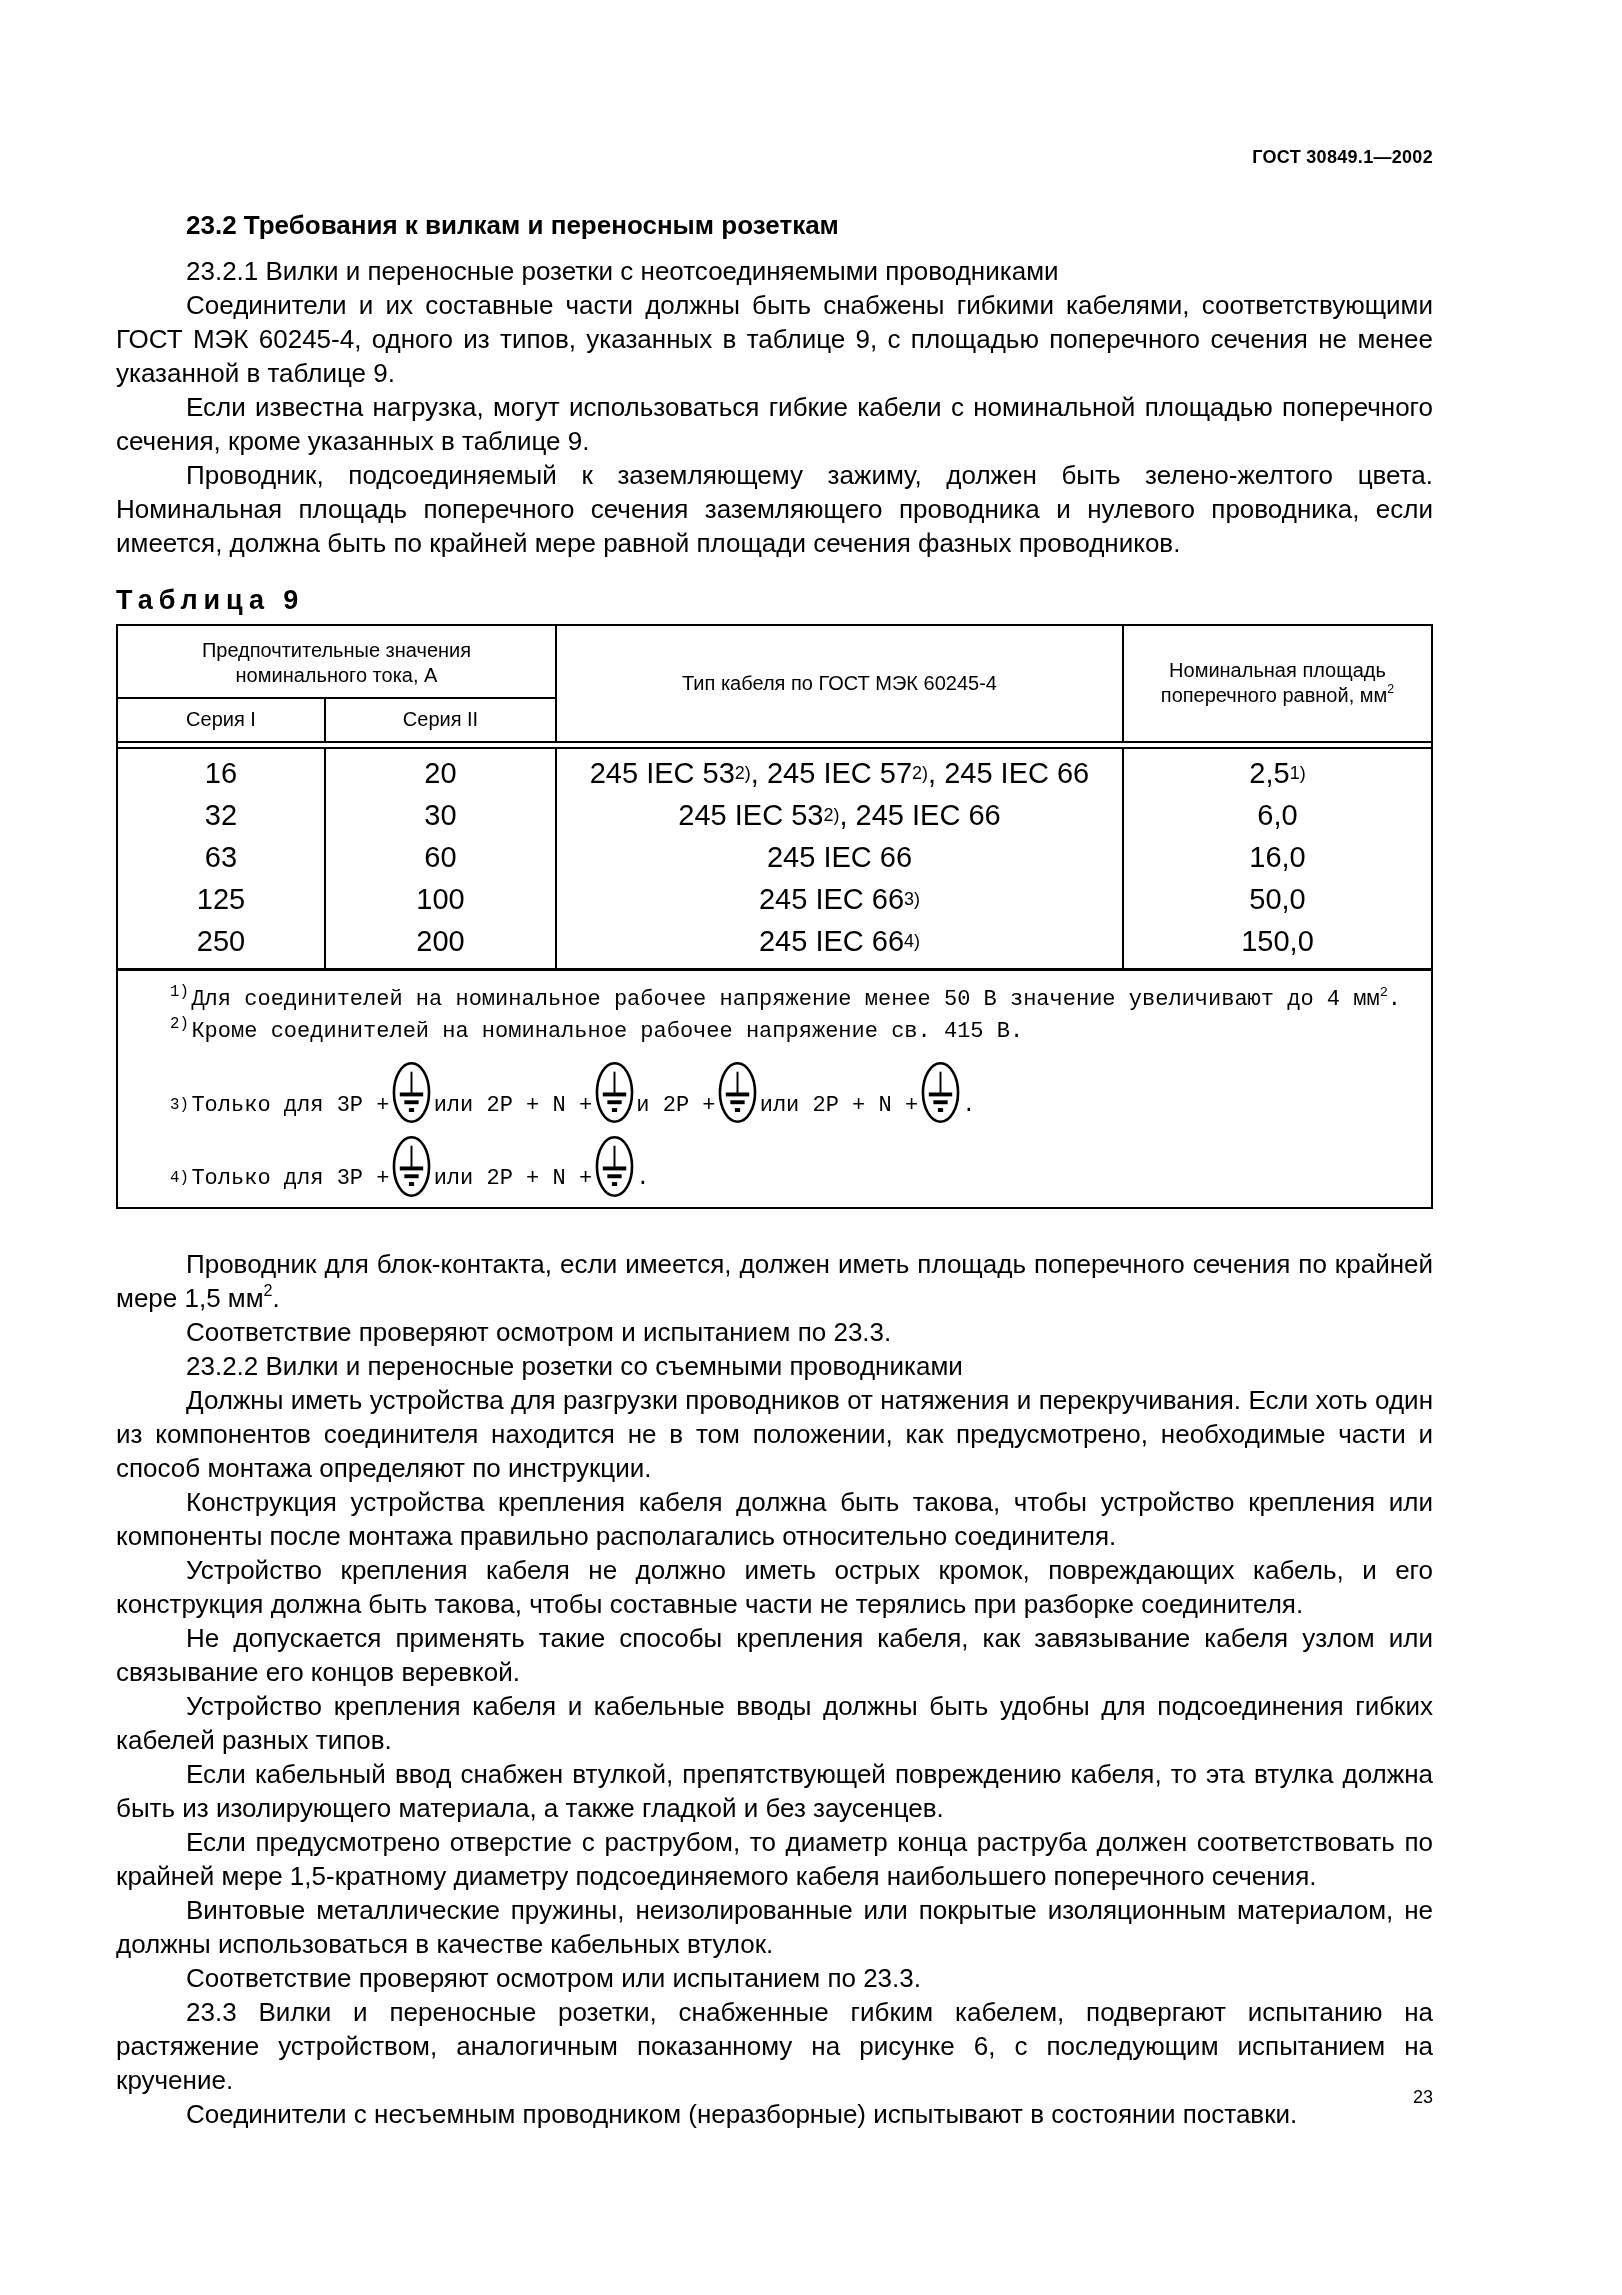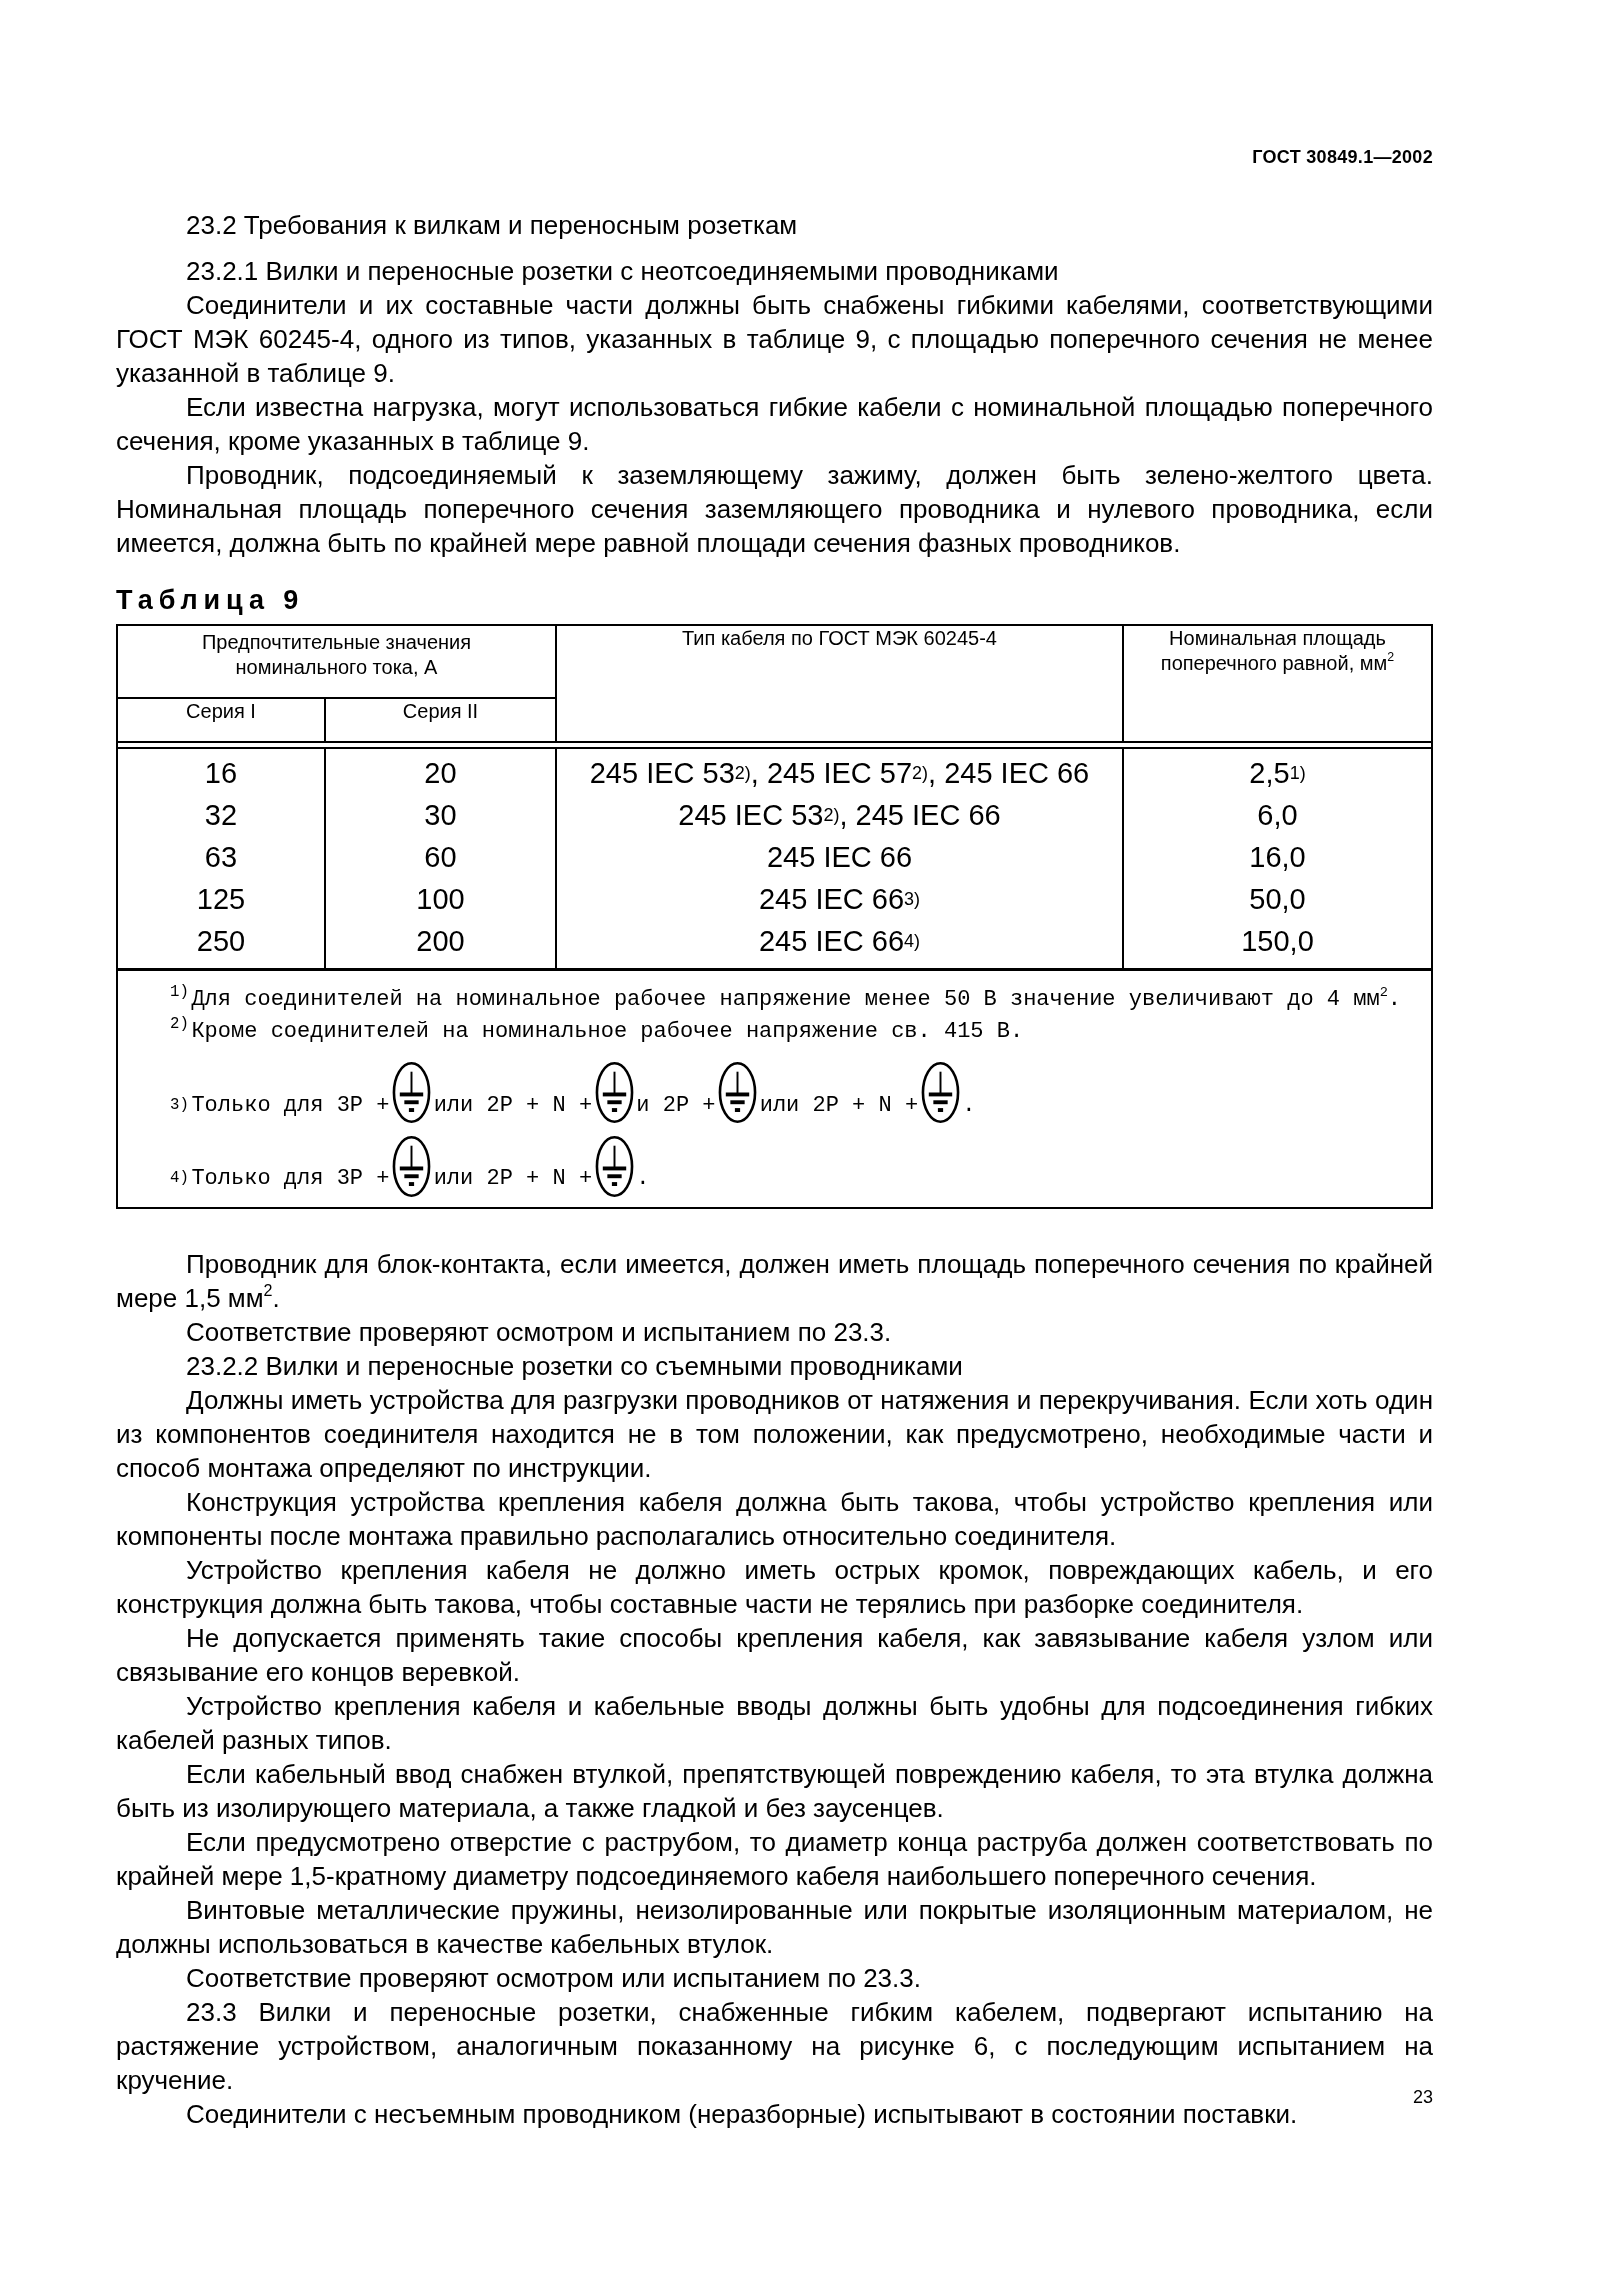--- a/index.html
+++ b/index.html
@@ -12,30 +12,30 @@
   .std-header {
     position: absolute; right: 190px; top: 147px;
     font-weight: bold; font-size: 18px; letter-spacing: 0.3px;
   }
   .content {
     position: absolute; left: 116px; top: 208px; width: 1317px;
     font-size: 26px; line-height: 34px;
   }
   .p { margin: 0; text-align: justify; text-align-last: left; }
   .ind { text-indent: 70px; }
-  .h2 { font-weight: normal; margin: 0 0 11.8px 0; text-indent: 70px; }
+  .h2 { font-weight: bold; margin: 0 0 11.8px 0; text-indent: 70px; }
   .sup { font-size: 0.62em; vertical-align: 0.7em; line-height: 0; }
   .table-label {
     margin: 25px 0 7.9px 0; letter-spacing: 5.9px; font-size: 27px; line-height: 31px; font-weight: bold;
   }
 
   
   .tbl { position: relative; width: 1317px; border: 2.6px solid #000; box-sizing: border-box; }
   .tbl-head { display: grid; grid-template-columns: 208px 231px 567px 1fr; grid-template-rows: 73px 42px; border-bottom: 2.6px solid #000; }
-  .tbl-head > div { display: flex; align-items: flex-start; justify-content: center; text-align: center; font-size: 20px; line-height: 25px; }
+  .tbl-head > div { display: flex; align-items: center; justify-content: center; text-align: center; font-size: 20px; line-height: 25px; }
   .h-group { grid-column: 1 / 3; grid-row: 1; border-bottom: 2.6px solid #000; border-right: 2px solid #000; padding-top: 3.9px; }
   .h-s1 { grid-column: 1; grid-row: 2; border-right: 2px solid #000; }
   .h-s2 { grid-column: 2; grid-row: 2; border-right: 2px solid #000; }
   .h-type { grid-column: 3; grid-row: 1 / 3; border-right: 2px solid #000; }
   .h-area { grid-column: 4; grid-row: 1 / 3; }
   .dbl-gap { height: 3.9px; border-bottom: 2.6px solid #000; }
   .tbl-body { display: grid; grid-template-columns: 208px 231px 567px 1fr; border-bottom: 3.3px solid #000; padding: 3.9px 0 5.2px 0; }
   .tbl-body .col { display: flex; flex-direction: column; }
   .tbl-body .col.br { border-right: 2px solid #000; margin: -3.9px 0 -5.2px 0; padding: 3.9px 0 5.2px 0; }
   .cell { height: 42px; display: flex; align-items: center; justify-content: center; font-size: 29px; }

